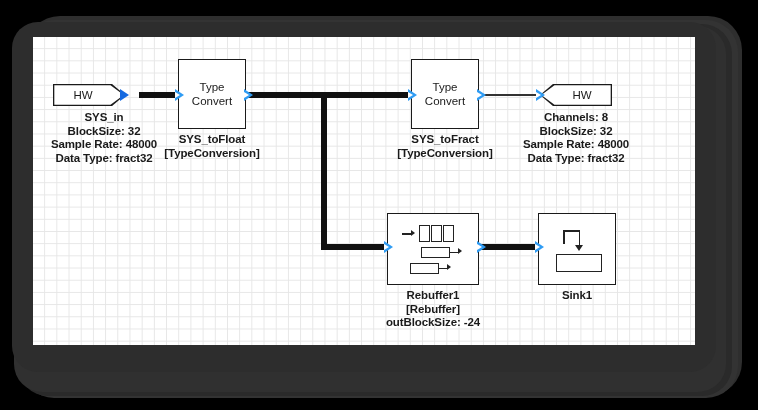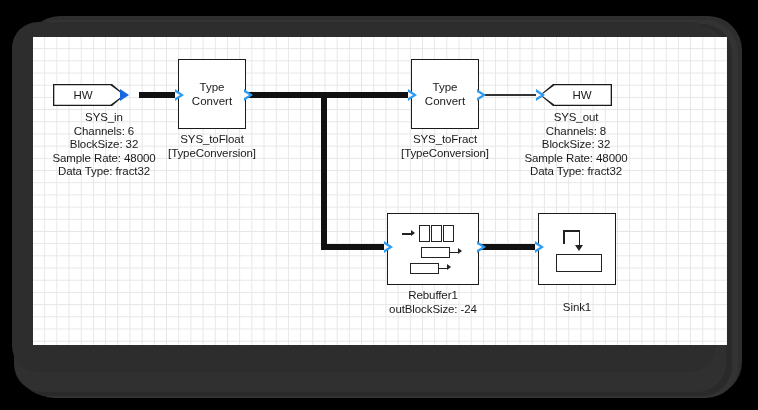--- a/index.html
+++ b/index.html
@@ -42,34 +42,33 @@
     position: absolute;
     left: 33px; top: 37px;
     width: 662px; height: 308px;
     background-color: #ffffff;
     background-image:
       linear-gradient(to right, #e6e6e6 1px, transparent 1px),
       linear-gradient(to bottom, #e6e6e6 1px, transparent 1px);
     background-size: 12.2px 12.2px;
     background-position: -1px -1px;
     overflow: hidden;
-    padding-left: 32px;
   }
 
   
   .node-caption {
     position: absolute;
     text-align: center;
     font-size: 11.5px;
     line-height: 13.5px;
     color: #1a1a1a;
     white-space: nowrap;
     letter-spacing: -0.1px;
   }
-  .node-caption div { white-space: nowrap; }
+  .node-caption div { white-space: nowrap; font-weight: bold; }
 
   
   .sys-block {
     position: absolute;
     width: 72px; height: 22px;
     box-sizing: border-box;
   }
   .sys-block .shape {
     position: absolute;
     inset: 0;
@@ -223,21 +222,20 @@
     <div class="sys-block sys-in" style="left:20px; top:47px;">
       <div class="shape">
         <div class="shape-inner"></div>
       </div>
       <div class="sys-label">HW</div>
     </div>
     <div class="port" style="left:87px; top:52px;"></div>
 
     <div class="node-caption" style="left:-8px; top:74px; width:158px;">
       <div>SYS_in</div>
-      <div>Channels: 6</div>
       <div>BlockSize: 32</div>
       <div>Sample Rate: 48000</div>
       <div>Data Type: fract32</div>
     </div>
 
     <div class="rect-block" style="left:145px; top:22px; width:68px; height:70px;">
       <div class="rect-text">
         <span>Type</span>
         <span>Convert</span>
       </div>
@@ -266,21 +264,20 @@
 
     <div class="sys-block sys-out" style="left:507px; top:47px;">
       <div class="shape">
         <div class="shape-inner"></div>
       </div>
       <div class="sys-label">HW</div>
     </div>
     <div class="port-hollow" style="left:503px; top:52px;"></div>
 
     <div class="node-caption" style="left:464px; top:74px; width:158px;">
-      <div>SYS_out</div>
       <div>Channels: 8</div>
       <div>BlockSize: 32</div>
       <div>Sample Rate: 48000</div>
       <div>Data Type: fract32</div>
     </div>
 
     <div class="rect-block" style="left:354px; top:176px; width:92px; height:72px;">
       <div class="rb-glyph" style="left:0; top:0; width:92px; height:72px;">
 
         <div class="rb-arrow-line" style="left:14px; top:19px; width:10px;"></div>
@@ -296,32 +293,33 @@
         <div class="rb-box" style="left:22px; top:49px; width:29px; height:11px;"></div>
         <div class="rb-arrow-line" style="left:51px; top:53.6px; width:9px;"></div>
         <div class="rb-arrow-head" style="left:59px; top:50.4px;"></div>
       </div>
     </div>
     <div class="port-hollow" style="left:351px; top:204px;"></div>
     <div class="port-hollow" style="left:444px; top:204px;"></div>
 
     <div class="node-caption" style="left:325px; top:252px; width:150px;">
       <div>Rebuffer1</div>
+      <div>[Rebuffer]</div>
       <div>outBlockSize: -24</div>
     </div>
 
     <div class="rect-block" style="left:505px; top:176px; width:78px; height:72px;">
       <div class="sink-glyph" style="left:0; top:0; width:78px; height:72px;">
         <div class="sink-hline" style="left:24px; top:16px; width:17px;"></div>
         <div class="sink-vline" style="left:24px; top:16px; height:14px;"></div>
         <div class="sink-vline" style="left:39.5px; top:16px; height:17px;"></div>
         <div class="sink-head" style="left:36px; top:31px;"></div>
         <div class="sink-rect" style="left:17px; top:40px; width:46px; height:18px;"></div>
       </div>
     </div>
     <div class="port-hollow" style="left:502px; top:204px;"></div>
 
-    <div class="node-caption" style="left:469px; top:264px; width:150px;">
+    <div class="node-caption" style="left:469px; top:252px; width:150px;">
       <div>Sink1</div>
     </div>
 
   </div>
 </div>
 
 </body></html>

